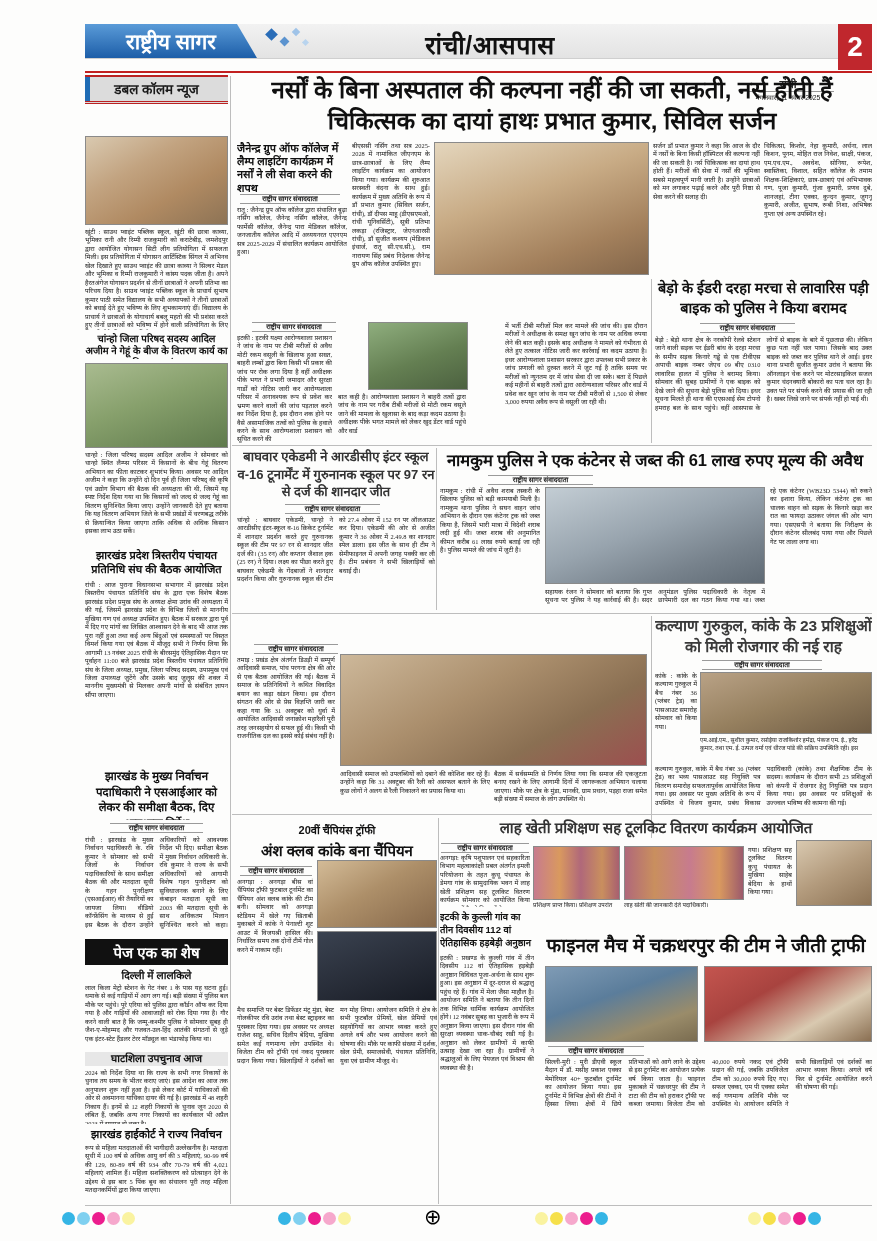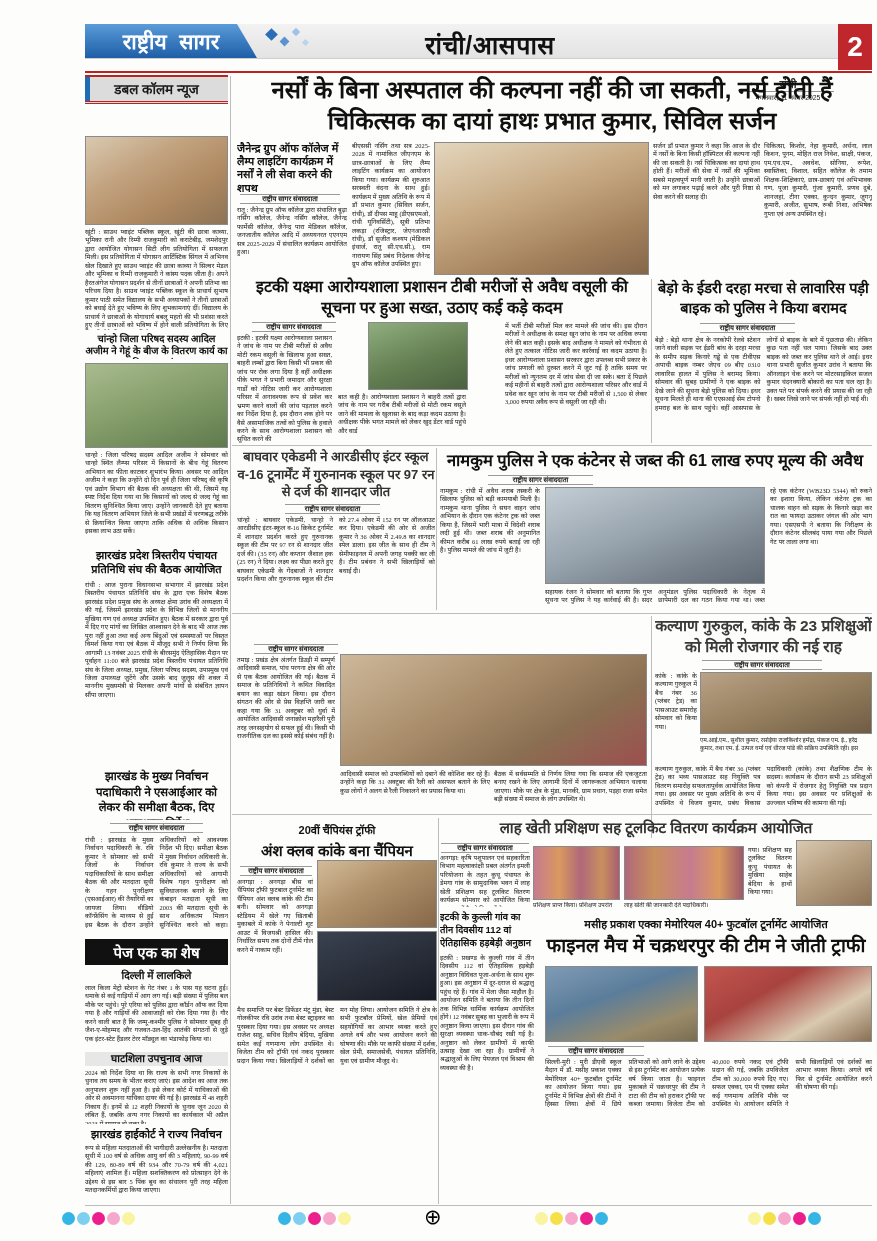--- a/index.html
+++ b/index.html
@@ -1,20 +1,20 @@
 <!DOCTYPE html>
 <html><head>
 <meta charset="utf-8">
 <style>
   html,body{margin:0;padding:0;background:#ffffff;}
   .page{position:relative;width:877px;height:1241px;background:#fdfdfc;font-family:"Liberation Sans",sans-serif;overflow:hidden;}
   .abs{position:absolute;}
   
   .band{background:linear-gradient(180deg,#f2f2f2,#e3e3e3);border-bottom:1px solid #cfcfcf;}
-  .masthead{clip-path:polygon(0 0,calc(100% - 20px) 0,100% 100%,0 100%);background:linear-gradient(180deg,#5a9bd8,#1d5ea8);color:#fff;font-family:Liberation Mono, monospace;font-weight:bold;font-size:21px;display:flex;align-items:center;justify-content:center;}
+  .masthead{clip-path:polygon(0 0,calc(100% - 20px) 0,100% 100%,0 100%);background:linear-gradient(180deg,#5a9bd8,#1d5ea8);color:#fff;font-family:Liberation Sans, sans-serif;font-weight:bold;font-size:21px;display:flex;align-items:center;justify-content:center;}
   .diamond{display:inline-block;transform:rotate(45deg);}
   .section-title{font-size:25px;font-weight:800;color:#111;text-align:center;letter-spacing:.5px;}
   .dateblock{text-align:center;color:#222;margin-top:48px;}
   .dateblock .city{font-size:11px;font-weight:bold;border-bottom:1px solid #999;}
   .dateblock .date{font-size:6.8px;margin-top:1px;}
   .pagebox{background:#c0272d;color:#fff;font-weight:800;font-size:28px;display:flex;align-items:center;justify-content:center;}
   .webstrip{background:#2a7fc9;color:#fff;font-size:9px;font-weight:bold;display:flex;align-items:center;justify-content:flex-end;padding-right:8px;box-sizing:border-box;}
   .redrule{background:#c22020;}
   
   .bt{font-family:"Liberation Serif",serif;font-size:6.4px;line-height:1.32;text-align:justify;color:#1c1c1c;overflow:hidden;}
@@ -85,21 +85,20 @@
 
   <div class="abs hl" style="left:232px;top:74px;width:640px;height:64px;font-size:24px;line-height:1.3;">नर्सों के बिना अस्पताल की कल्पना नहीं की जा सकती, नर्स होती हैं चिकित्सक का दायां हाथः प्रभात कुमार, सिविल सर्जन</div>
   <div class="abs hl" style="left:237px;top:142px;width:110px;height:50px;font-size:11px;line-height:1.2;text-align:left;">जैनेन्द्र ग्रुप ऑफ कॉलेज में लैम्प लाइटिंग कार्यक्रम में नर्सों ने ली सेवा करने की शपथ</div>
   <div class="abs byline" style="left:240px;top:194px;width:100px;">राष्ट्रीय सागर संवाददाता</div>
   <div class="abs bt" style="left:237px;top:206px;width:110px;height:69px;">रातू : जैनेन्द्र ग्रुप ऑफ कॉलेज द्वारा संचालित बुढ़ा नर्सिंग कॉलेज, जैनेन्द्र नर्सिंग कॉलेज, जैनेन्द्र फार्मेसी कॉलेज, जैनेन्द्र पारा मेडिकल कॉलेज, जनजातीय कॉलेज आदि में अध्ययनरत एएनएम सत्र 2025-2029 में संचालित कार्यक्रम आयोजित हुआ।</div>
   <div class="abs bt" style="left:352px;top:142px;width:78px;height:133px;">बीएससी नर्सिंग तथा सत्र 2025-2028 में नामांकित जीएनएम के छात्र-छात्राओं के लिए लैम्प लाइटिंग कार्यक्रम का आयोजन किया गया। कार्यक्रम की शुरुआत सरस्वती वंदना के साथ हुई। कार्यक्रम में मुख्य अतिथि के रूप में डॉ प्रभात कुमार (सिविल सर्जन, रांची), डॉ दीपस माहू (डीएसएमओ, रांची यूनिवर्सिटी), सूत्री प्रतिभा लकड़ा (रजिस्ट्रार, जेएनआरसी रांची), डॉ सुजीत कश्यप (मेडिकल इंचार्ज, रातू सी.एच.सी.), राम नारायण सिंह प्रबंध निदेशक जैनेन्द्र ग्रुप ऑफ कॉलेज उपस्थित हुए।</div>
   <div class="abs photo" style="left:434px;top:142px;width:215px;height:133px;background:linear-gradient(160deg,#e4d6bd,#c8ab85 40%,#a3805c 75%,#83664a);"></div>
   <div class="abs bt" style="left:653px;top:142px;width:107px;height:133px;">सर्जन डॉ प्रभात कुमार ने कहा कि आज के दौर में नर्सों के बिना किसी हॉस्पिटल की कल्पना नहीं की जा सकती है। नर्स चिकित्सक का दायां हाथ होती हैं। मरीजों की सेवा में नर्सों की भूमिका सबसे महत्वपूर्ण मानी जाती है। उन्होंने छात्राओं को मन लगाकर पढ़ाई करने और पूरी निष्ठा से सेवा करने की सलाह दी।</div>
   <div class="abs bt" style="left:764px;top:142px;width:108px;height:133px;">चिकित्सा, किशोर, नेहा कुमारी, अर्चना, लाल किशन, पूनम, मोहित राज निवेश, साक्षी, पंकज, एम.एच.एम., अवधेश, सोनिया, रूपेश, स्वास्तिका, विशाल, सहित कॉलेज के तमाम शिक्षक-शिक्षिकाएं, छात्र-छात्राएं एवं अभिभावक गण, पूजा कुमारी, गुंजा कुमारी, प्रणव दुबे, शानजहां, टीना एक्का, कुन्दन कुमार, जुगनू कुमारी, अजीत, सुभाष, रूबी निशा, अभिषेक गुप्ता एवं अन्य उपस्थित रहे।</div>
 
-  <div class="abs hl" style="left:237px;top:277px;width:410px;height:42px;font-size:16px;line-height:1.3;">इटकी यक्ष्मा आरोग्यशाला प्रशासन टीबी मरीजों से अवैध वसूली की सूचना पर हुआ सख्त, उठाए कई कड़े कदम</div>
   <div class="abs byline" style="left:252px;top:322px;width:84px;">राष्ट्रीय सागर संवाददाता</div>
   <div class="abs photo" style="left:368px;top:322px;width:100px;height:68px;background:linear-gradient(160deg,#8fae7e,#647f52 55%,#4c6140);"></div>
   <div class="abs bt" style="left:237px;top:334px;width:95px;height:110px;">इटकी : इटकी यक्ष्मा आरोग्यशाला प्रशासन ने जांच के नाम पर टीबी मरीजों से अवैध मोटी रकम वसूली के खिलाफ हुआ सख्त, बाहरी लम्बों द्वारा बिना किसी भी प्रकार की जांच पर रोक लगा दिया है वहीं अधीक्षक पीके भगत ने प्रभारी जमादार और सुरक्षा गार्डों को नोटिस जारी कर आरोग्यशाला परिसर में अनावश्यक रूप से प्रवेश कर भ्रमण करने वालों की जांच पड़ताल करने का निर्देश दिया है, इस दौरान शक होने पर वैसे असामाजिक तत्वों को पुलिस के हवाले करने के साथ आरोग्यशाला प्रशासन को सूचित करने की</div>
   <div class="abs bt" style="left:338px;top:393px;width:128px;height:51px;">बात कही है। आरोग्यशाला प्रशासन ने बाहरी तत्वों द्वारा जांच के नाम पर गरीब टीबी मरीजों से मोटी रकम वसूले जाने की मामला के खुलासा के बाद कड़ा कदम उठाया है। अधीक्षक पीके भगत मामले को लेकर खुद डेंटर वार्ड पहुंचे और वार्ड</div>
   <div class="abs bt" style="left:505px;top:322px;width:142px;height:122px;">में भर्ती टीबी मरीजों मिल कर मामले की जांच की। इस दौरान मरीजों ने अधीक्षक के समक्ष खून जांच के नाम पर अधिक रुपया लेने की बात कही। इसके बाद अधीक्षक ने मामले को गंभीरता से लेते हुए तत्काल नोटिस जारी कर कार्रवाई का कदम उठाया है। इधर आरोग्यशाला प्रशासन सरकार द्वारा उपलब्ध सभी प्रकार के जांच प्रणाली को दुरुस्त करने में जुट गई है ताकि समय पर मरीजों को न्यूनतम दर में जांच सेवा दी जा सके। बता दें पिछले कई महीनों से बाहरी तत्वों द्वारा आरोग्यशाला परिसर और वार्ड में प्रवेश कर खून जांच के नाम पर टीबी मरीजों से 1,500 से लेकर 3,000 रुपया अवैध रूप से वसूली जा रही थी।</div>
   <div class="abs hairline" style="left:651px;top:279px;width:1px;height:164px;"></div>
 
   <div class="abs hl" style="left:655px;top:279px;width:217px;height:42px;font-size:14.5px;line-height:1.35;">बेड़ो के ईडरी दरहा मरचा से लावारिस पड़ी बाइक को पुलिस ने किया बरामद</div>
   <div class="abs byline" style="left:700px;top:323px;width:95px;">राष्ट्रीय सागर संवाददाता</div>
   <div class="abs bt cols2" style="left:655px;top:336px;width:217px;height:107px;">बेड़ो : बेड़ो थाना क्षेत्र के नरकोपी रेलवे स्टेशन जाने वाली सड़क पर ईडरी बांध के दरहा मरचा के समीप सड़क किनारे गड्ढे से एक टीवीएस अपाची बाइक नम्बर जेएच 09 बीए 0310 लावारिस हालत में पुलिस ने बरामद किया। सोमवार की सुबह ग्रामीणों ने एक बाइक को देखे जाने की सूचना बेड़ो पुलिस को दिया। इधर सूचना मिलते ही थाना की एएसआई सेम टोपनो हमराह बल के साथ पहुंचे। वहीं आसपास के लोगों से बाइक के बारे में पूछताछ की। लेकिन कुछ पता नहीं चल पाया। जिसके बाद उक्त बाइक को जब्त कर पुलिस थाने ले आई। इधर थाना प्रभारी सुजीत कुमार उरांव ने बताया कि ऑनलाइन चेक करने पर मोटरसाइकिल सजल कुमार चंदनक्यारी बोकारो का पता चल रहा है। उक्त पते पर संपर्क करने की प्रयास की जा रही है। खबर लिखे जाने पर संपर्क नहीं हो पाई थी।</div>
@@ -151,21 +150,20 @@
   <div class="abs photo" style="left:533px;top:846px;width:87px;height:54px;background:linear-gradient(90deg,#c77b8e,#d9995f 30%,#b0687a 55%,#c98f5e 80%,#a85f70);"></div>
   <div class="abs caption" style="left:533px;top:902px;width:87px;height:13px;">प्रशिक्षण प्राप्त किया। प्रशिक्षण उपरांत</div>
   <div class="abs photo" style="left:624px;top:846px;width:120px;height:54px;background:linear-gradient(90deg,#b0687a,#c98f5e 25%,#c77b8e 55%,#d9995f 80%,#9c5a6c);"></div>
   <div class="abs caption" style="left:624px;top:902px;width:120px;height:13px;">लाह खेती की जानकारी देते पदाधिकारी।</div>
   <div class="abs bt" style="left:748px;top:846px;width:44px;height:68px;">गया। प्रशिक्षण सह टूलकिट वितरण कुचू पंचायत के मुखिया साहेब बेदिया के हाथों किया गया।</div>
   <div class="abs photo" style="left:796px;top:840px;width:76px;height:66px;background:linear-gradient(150deg,#d9c9b0,#b39b7d 50%,#8d7355);"></div>
 
   <div class="abs hl" style="left:440px;top:911px;width:94px;height:40px;font-size:9.5px;line-height:1.35;text-align:left;">इटकी के कुल्ली गांव का तीन दिवसीय 112 वां ऐतिहासिक हड़बेड़ी अनुष्ठान शुरू</div>
   <div class="abs bt" style="left:440px;top:954px;width:94px;height:249px;">इटकी : प्रखण्ड के कुल्ली गांव में तीन दिवसीय 112 वां ऐतिहासिक हड़बेड़ी अनुष्ठान विधिवत पूजा-अर्चना के साथ शुरू हुआ। इस अनुष्ठान में दूर-दराज से श्रद्धालु पहुंच रहे हैं। गांव में मेला जैसा माहौल है। आयोजन समिति ने बताया कि तीन दिनों तक विभिन्न धार्मिक कार्यक्रम आयोजित होंगे। 12 नवंबर सुबह का भुजारी के रूप में अनुष्ठान किया जाएगा। इस दौरान गांव की सुरक्षा व्यवस्था चाक-चौबंद रखी गई है। अनुष्ठान को लेकर ग्रामीणों में काफी उत्साह देखा जा रहा है। ग्रामीणों ने श्रद्धालुओं के लिए पेयजल एवं विश्राम की व्यवस्था की है।</div>
 
-  <div class="abs hl" style="left:540px;top:916px;width:332px;height:15px;font-size:11px;">मसीह प्रकाश एक्का मेमोरियल 40+ फुटबॉल टूर्नामेंट आयोजित</div>
   <div class="abs hl" style="left:540px;top:932px;width:332px;height:30px;font-size:19px;">फाइनल मैच में चक्रधरपुर की टीम ने जीती ट्राफी</div>
   <div class="abs photo" style="left:545px;top:966px;width:153px;height:76px;background:linear-gradient(160deg,#7f9bb5,#5b7d9b 40%,#9a8c6a 75%,#7a6c50);"></div>
   <div class="abs photo" style="left:704px;top:966px;width:168px;height:76px;background:linear-gradient(150deg,#c4554f,#a8433f 35%,#d9c9b0 70%,#8a6f52);"></div>
   <div class="abs byline" style="left:548px;top:1046px;width:96px;">राष्ट्रीय सागर संवाददाता</div>
   <div class="abs bt cols4" style="left:545px;top:1058px;width:327px;height:145px;">सिल्ली-मुरी : मुरी डीएवी स्कूल मैदान में डॉ. मसीह प्रकाश एक्का मेमोरियल 40+ फुटबॉल टूर्नामेंट का आयोजन किया गया। इस टूर्नामेंट में विभिन्न क्षेत्रों की टीमों ने हिस्सा लिया। क्षेत्रों में छिपे प्रतिभाओं को आगे लाने के उद्देश्य से इस टूर्नामेंट का आयोजन प्रत्येक वर्ष किया जाता है। फाइनल मुकाबले में चक्रधरपुर की टीम ने टाटा की टीम को हराकर ट्रॉफी पर कब्जा जमाया। विजेता टीम को 40,000 रुपये नकद एवं ट्रॉफी प्रदान की गई, जबकि उपविजेता टीम को 30,000 रुपये दिए गए। सफल एक्का, एम पी एक्का समेत कई गणमान्य अतिथि मौके पर उपस्थित थे। आयोजन समिति ने सभी खिलाड़ियों एवं दर्शकों का आभार व्यक्त किया। अगले वर्ष फिर से टूर्नामेंट आयोजित करने की घोषणा की गई।</div>
 
   <div class="abs hairline" style="left:85px;top:1205px;width:787px;height:1px;"></div>
   <div class="abs dotrow" style="left:62px;top:1212px;">
       <span class="dot" style="background: rgb(53, 181, 229);"></span>
       <span class="dot" style="background: rgb(127, 208, 240);"></span>

